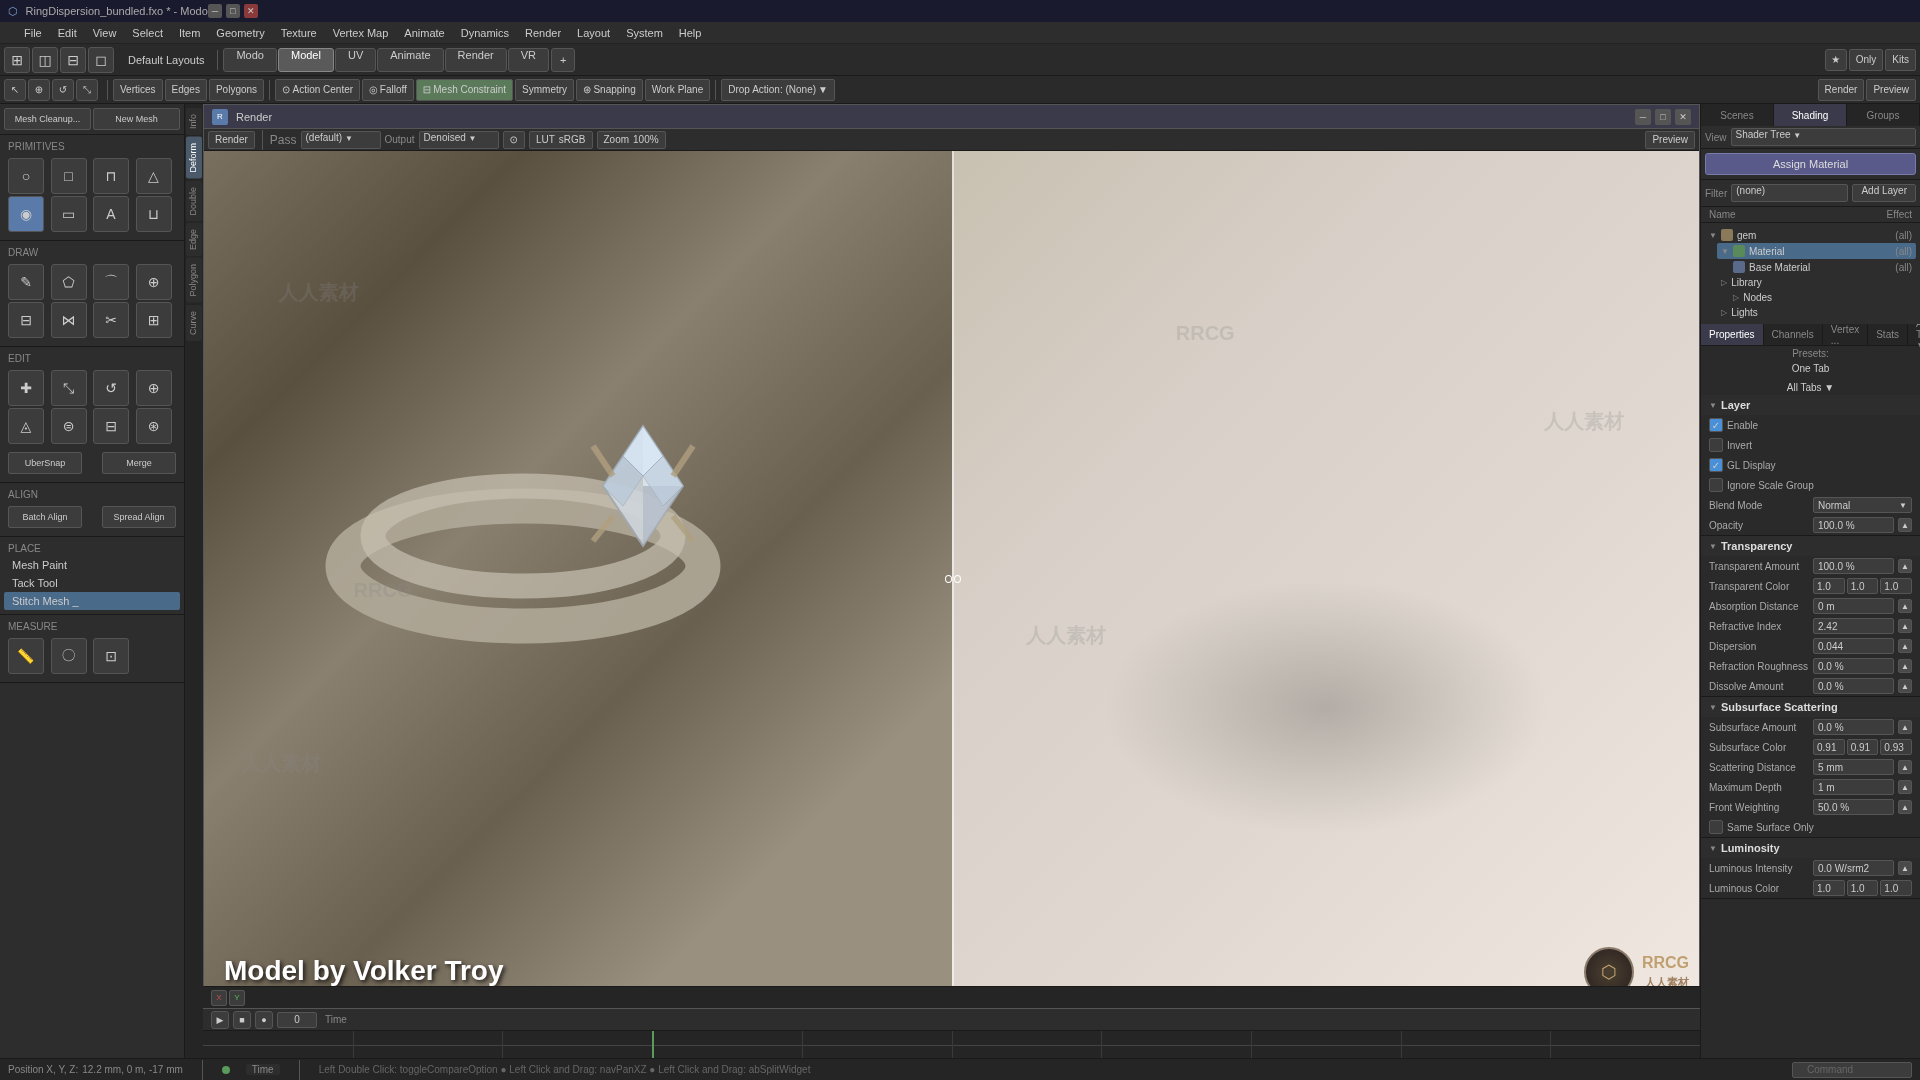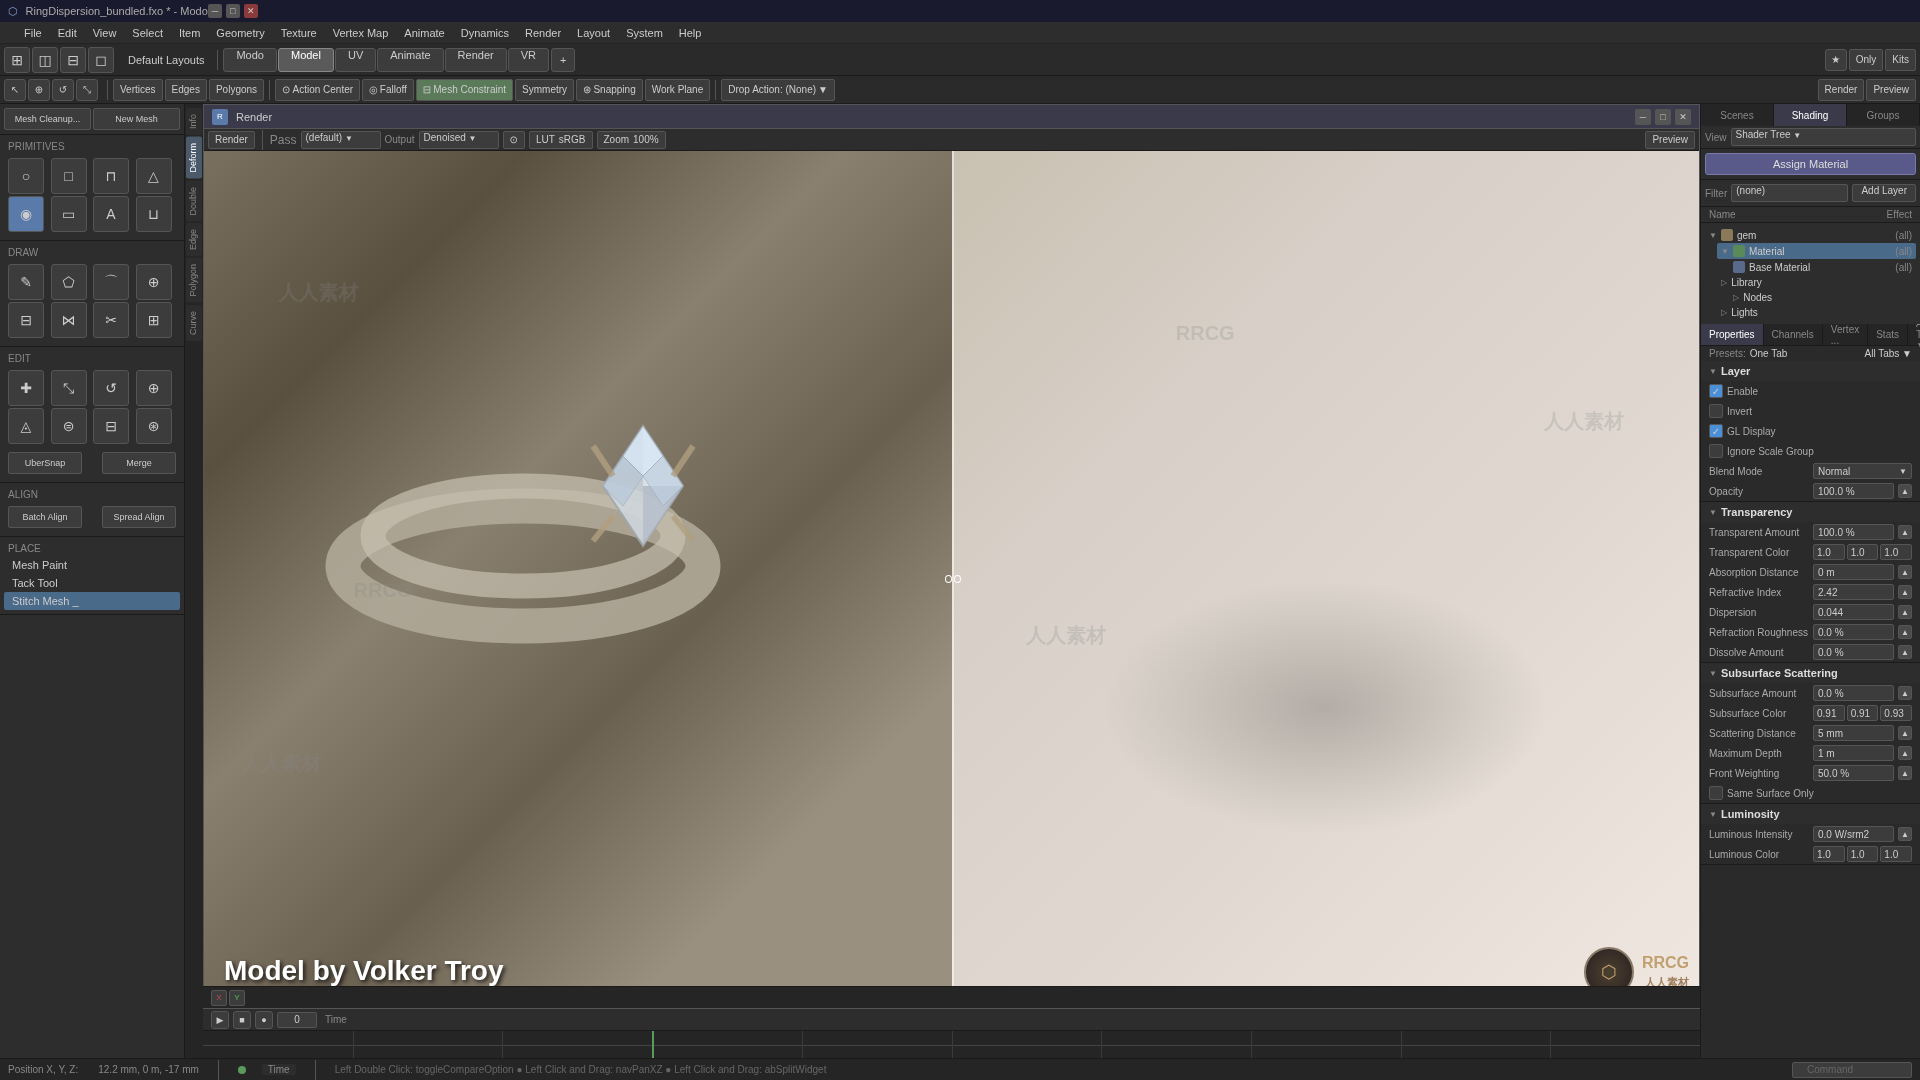--- a/index.html
+++ b/index.html
@@ -104,28 +104,28 @@
     .prop-section-title { font-size: 11px; color: #ddd; font-weight: bold; }
     .prop-row { display: flex; align-items: center; padding: 2px 8px; gap: 4px; min-height: 20px; }
     .prop-label { color: #aaa; font-size: 10px; min-width: 100px; }
     .prop-value { flex: 1; height: 16px; background: #3c3c3c; border: 1px solid #555; border-radius: 2px; color: #ccc; font-size: 10px; padding: 0 4px; display: flex; align-items: center; }
     .prop-color-row { display: flex; gap: 2px; flex: 1; }
     .prop-color-val { flex: 1; height: 16px; background: #3c3c3c; border: 1px solid #555; border-radius: 2px; color: #ccc; font-size: 10px; padding: 0 3px; display: flex; align-items: center; }
     .prop-checkbox { width: 14px; height: 14px; background: #3c3c3c; border: 1px solid #555; border-radius: 2px; display: flex; align-items: center; justify-content: center; font-size: 10px; cursor: pointer; }
     .prop-checkbox.checked { background: #4a90d9; }
     .prop-dropdown { flex: 1; height: 16px; background: #3c3c3c; border: 1px solid #555; border-radius: 2px; color: #ccc; font-size: 10px; padding: 0 4px; display: flex; align-items: center; justify-content: space-between; cursor: pointer; }
     .chevron { font-size: 8px; }
-    .presets-row { display: flex; align-items: center; padding: 2px 8px; gap: 4px; }
+    .presets-row { display: flex; align-items: center; padding: 2px 8px; gap: 4px; flex-direction: column; }
     .presets-label { color: #888; font-size: 10px; }
     .presets-value { color: #ccc; font-size: 10px; }
     .prop-input-btn { width: 14px; height: 14px; background: #4a4a4a; border: 1px solid #555; border-radius: 2px; display: flex; align-items: center; justify-content: center; font-size: 8px; cursor: pointer; color: #ccc; }
 
     
     #statusbar { height: 22px; background: #252525; display: flex; align-items: center; padding: 0 8px; gap: 16px; border-top: 1px solid #1a1a1a; font-size: 10px; color: #888; }
-    .status-item { display: flex; align-items: center; gap: 20px; text-align: center; }
+    .status-item { display: flex; align-items: center; gap: 4px; text-align: center; }
     .status-dot { width: 8px; height: 8px; border-radius: 50%; background: #5a9a5a; }
 
     
     .assign-material-btn { background: #5a5a8a; border: 1px solid #7a7aaa; color: #ddd; padding: 2px 8px; border-radius: 3px; font-size: 11px; cursor: pointer; height: 22px; display: flex; align-items: center; }
 
     
     #properties-panel::-webkit-scrollbar { width: 6px; }
     #properties-panel::-webkit-scrollbar-track { background: #2a2a2a; }
     #properties-panel::-webkit-scrollbar-thumb { background: #555; border-radius: 3px; }
 
@@ -305,20 +305,28 @@
       </div>
     </div>
 
     <div class="panel-section">
       <div class="section-title">Place</div>
       <div class="tool-list-item">Mesh Paint</div>
       <div class="tool-list-item">Tack Tool</div>
       <div class="tool-list-item active">Stitch Mesh _</div>
     </div>
 
+    <div class="panel-section">
+      <div class="section-title">Measure</div>
+      <div class="tool-grid">
+        <div class="tool-icon">📏</div>
+        <div class="tool-icon">〇</div>
+        <div class="tool-icon">⊡</div>
+      </div>
+    </div>
   </div>
 
   <div id="side-tabs">
     <div class="side-tab">Info</div>
     <div class="side-tab active">Deform</div>
     <div class="side-tab">Double</div>
     <div class="side-tab">Edge</div>
     <div class="side-tab">Polygon</div>
     <div class="side-tab">Curve</div>
   </div>

